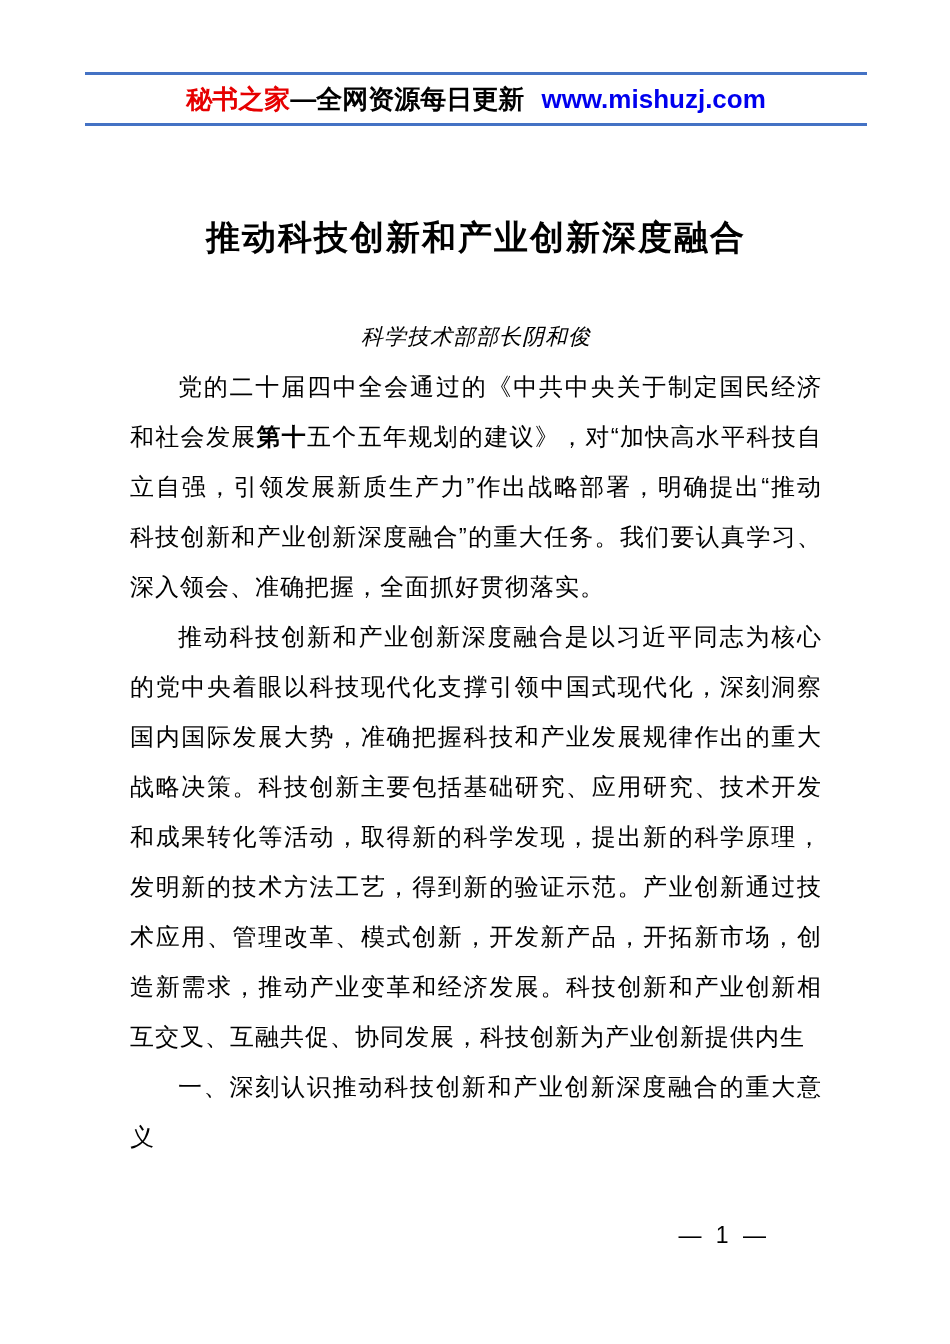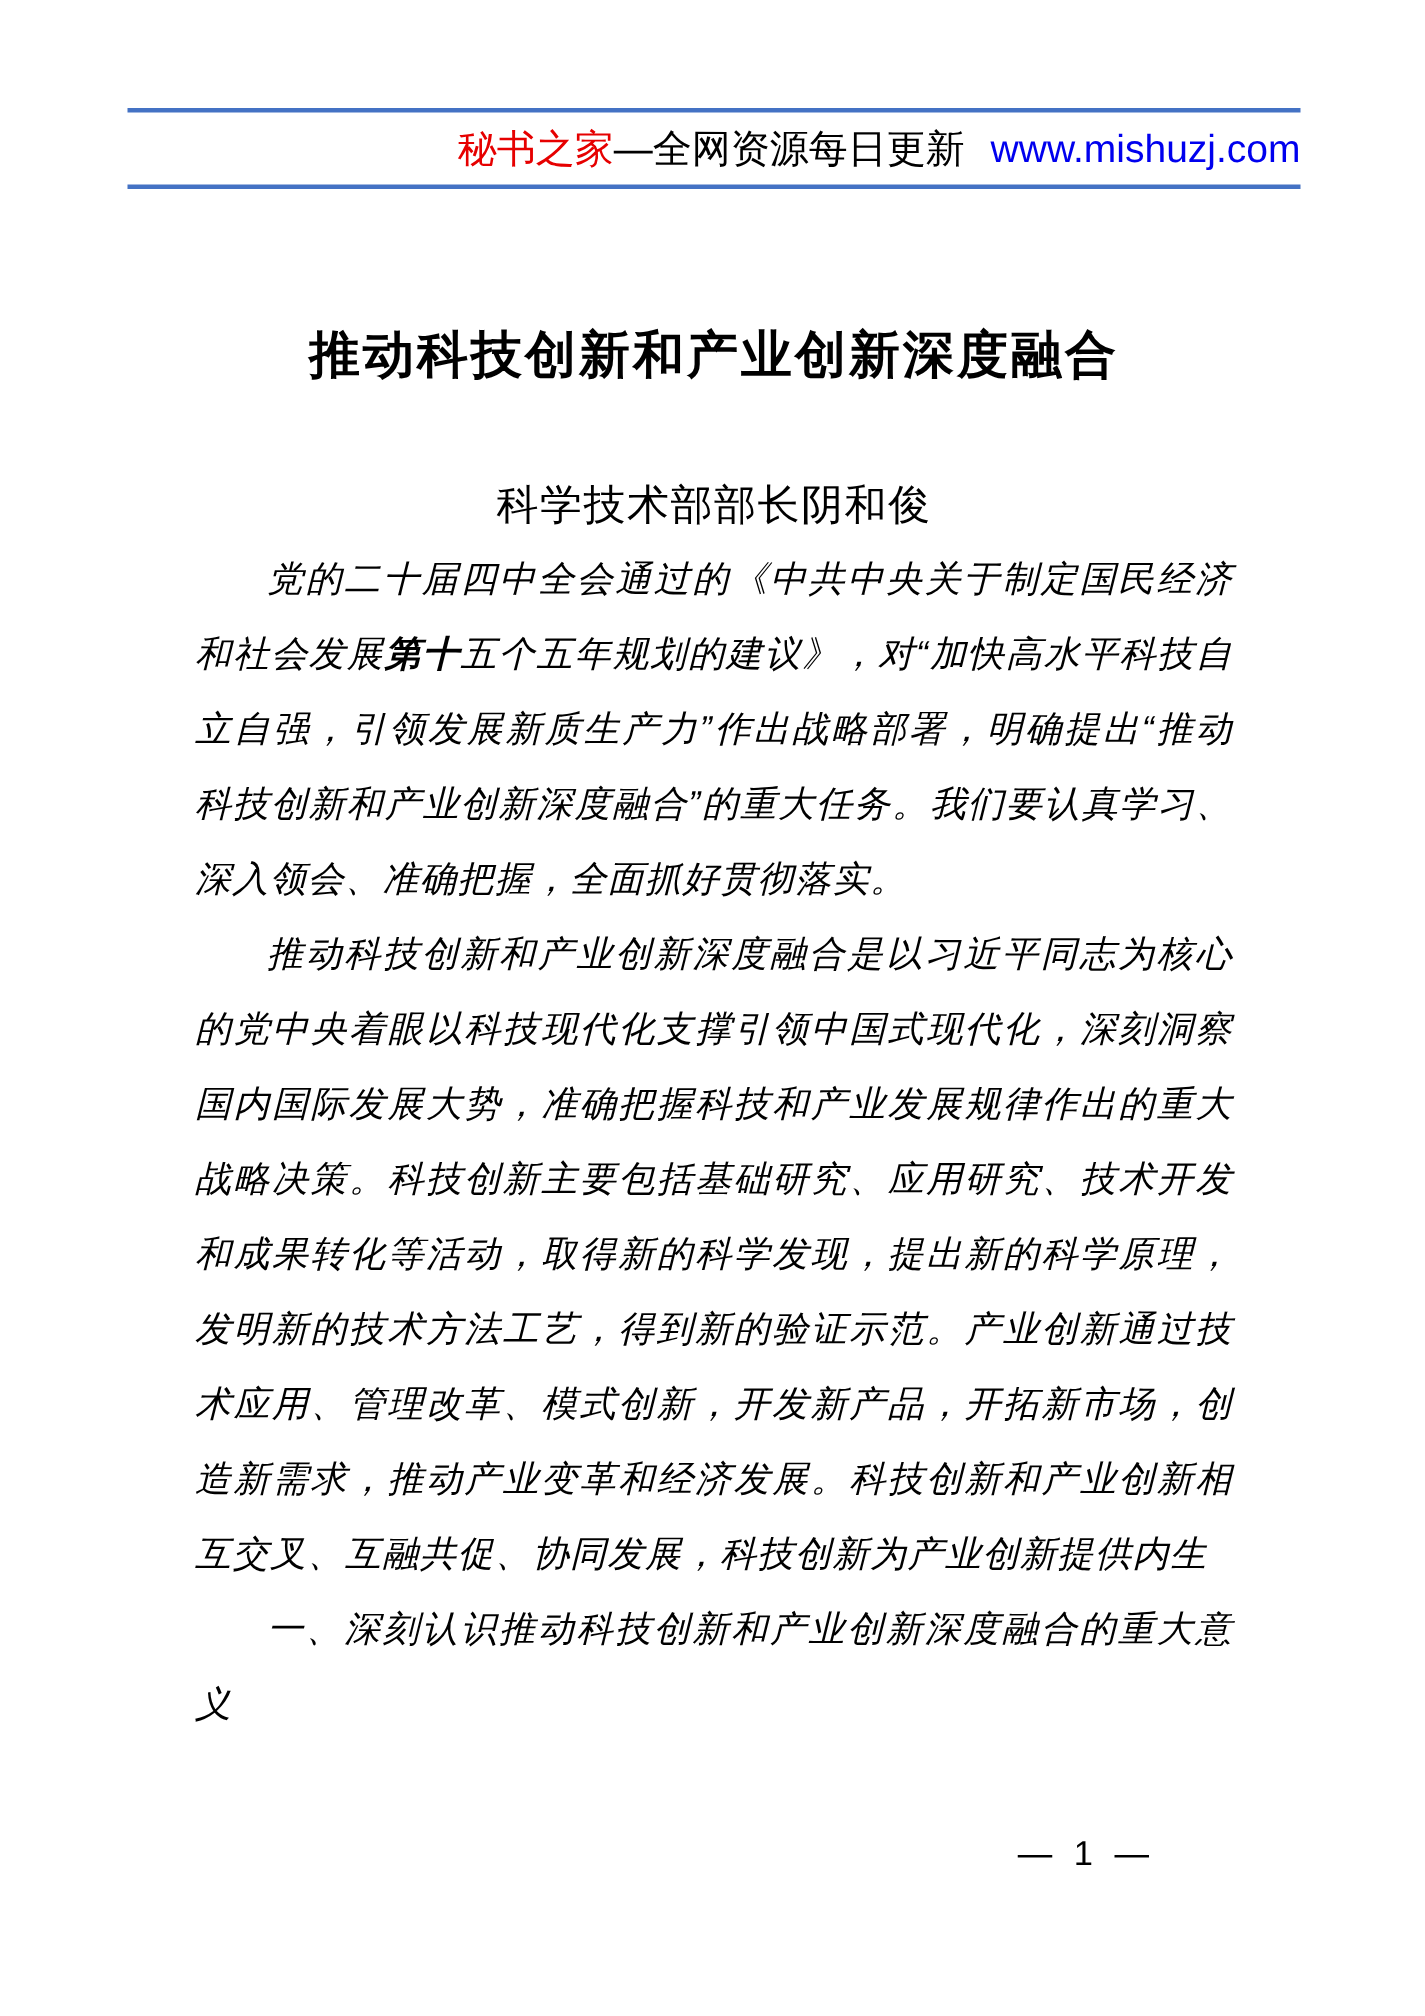--- a/index.html
+++ b/index.html
@@ -22,25 +22,25 @@
     position: absolute;
     top: 72px;
     left: 85px;
     right: 83px;
   }
   .rule {
     height: 3px;
     background: #4472c4;
   }
   .header-text {
-    text-align: right;
+    text-align: center;
     line-height: 48px;
     height: 48px;
     font-size: 26px;
-    font-weight: normal;
+    font-weight: bold;
     white-space: nowrap;
   }
   .site-name  { color: #e60000; }
   .tagline    { color: #000000; }
   .site-url   { color: #0000ee; margin-left: 10px; }
 
   
   .content {
     position: absolute;
     top: 180px;
@@ -50,33 +50,33 @@
   }
   .title {
     margin: 0 0 50px 0;
     font-size: 34px;
     font-weight: bold;
     letter-spacing: 2px;
     line-height: 50px;
     text-align: center;
   }
   .author, .date {
-    font-size: 28px;
+    font-size: 22px;
     line-height: 50px;
     text-align: center;
     letter-spacing: 1px;
+    font-style: italic;
   }
   .body p {
     margin: 0;
     font-size: 24px;
     line-height: 50px;
     letter-spacing: 1px;
     text-align: justify;
     text-indent: 2em;
-    font-style: italic;
   }
   .body .bold { font-weight: bold; }
 
   
   .footer {
     position: absolute;
     top: 1220px;
     right: 180px;
     font-size: 23px;
     line-height: 30px;

